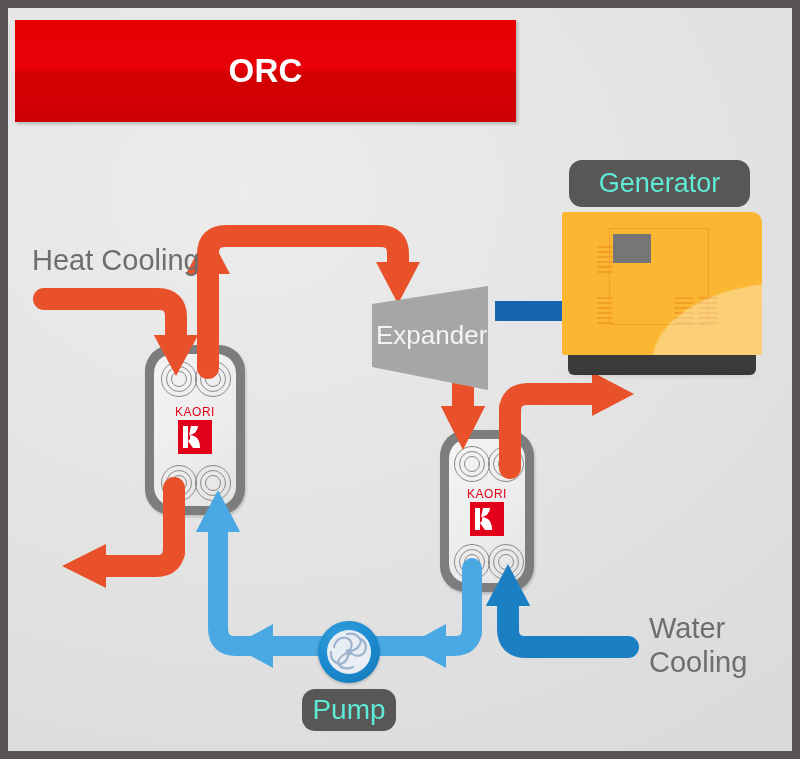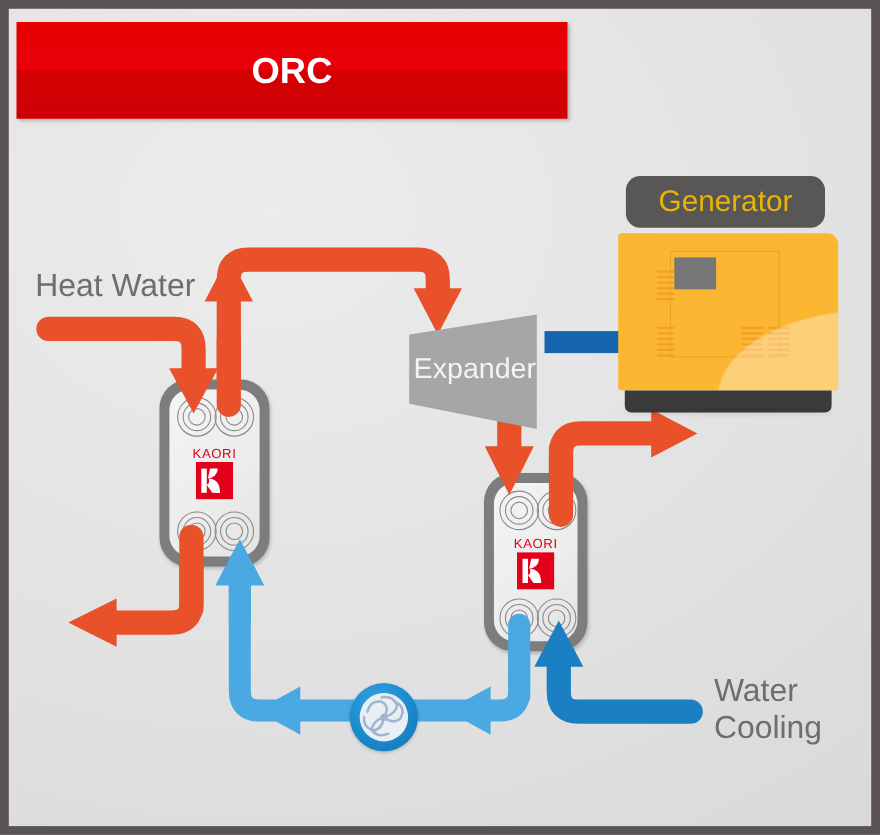--- a/index.html
+++ b/index.html
@@ -17,41 +17,41 @@
     left:8px;top:8px;
     width:784px;height:743px;
     background:
       radial-gradient(ellipse 120% 100% at 30% 25%, #ececec 0%, #e4e4e4 45%, #d8d8d8 100%);
     overflow:hidden;
   }
   
   #title-banner{
     position:absolute;
     left:7px;top:12px;
-    width:501px;height:88px;
+    width:501px;height:102px;
     background:linear-gradient(to bottom,#e60000 0%,#e8000b 48%,#d40000 52%,#ce0007 100%);
     display:flex;flex-direction:column;
     align-items:center;justify-content:center;
     box-shadow:2px 2px 3px rgba(0,0,0,.22);
   }
   #title-banner .t-line{
     color:#fff;
     font-weight:bold;
     line-height:1.08;
     text-align:center;
     letter-spacing:.2px;
   }
   #title-line1{font-size:33px;}
   #title-line2{font-size:33px;}
 
   
   .pill{
     position:absolute;
     background:#595656;
-    color:#eab308;
+    color:#5eead4;
     border-radius:13px;
     display:flex;align-items:center;justify-content:center;
     font-size:27px;
     font-weight:400;
     white-space:nowrap;
   }
 
   
   #generator-label{left:561px;top:152px;width:181px;height:47px;}
   #generator-unit{position:absolute;left:554px;top:204px;width:200px;height:163px;}
@@ -376,21 +376,22 @@
         <g fill="none" stroke="#9fb4cd" stroke-width="2.2" stroke-linecap="round">
           <path d="M22 22 q 6 -10 -2 -14 q -10 -2 -13 9"></path>
           <path d="M22 22 q 11 -3 12 -11 q -4 -9 -14 -7"></path>
           <path d="M22 22 q 9 7 15 1 q 5 -9 -3 -14"></path>
           <path d="M22 22 q -2 12 -10 12 q -9 -3 -8 -12"></path>
           <path d="M22 22 q -11 4 -11 12 q 6 7 15 3"></path>
         </g>
         <circle cx="22" cy="22" r="3.2" fill="#9fb4cd"></circle>
       </svg>
     </div>
-
-    <div class="flabel" id="heat-source-label">Heat Water</div>
+    <div class="pill" id="pump-label">Pump</div>
+
+    <div class="flabel" id="heat-source-label">Heat Cooling</div>
     <div class="flabel" id="cooling-water-label">
       <div>Water</div>
       <div>Cooling</div>
     </div>
 
   </div>
 </div>
 
 </body></html>

